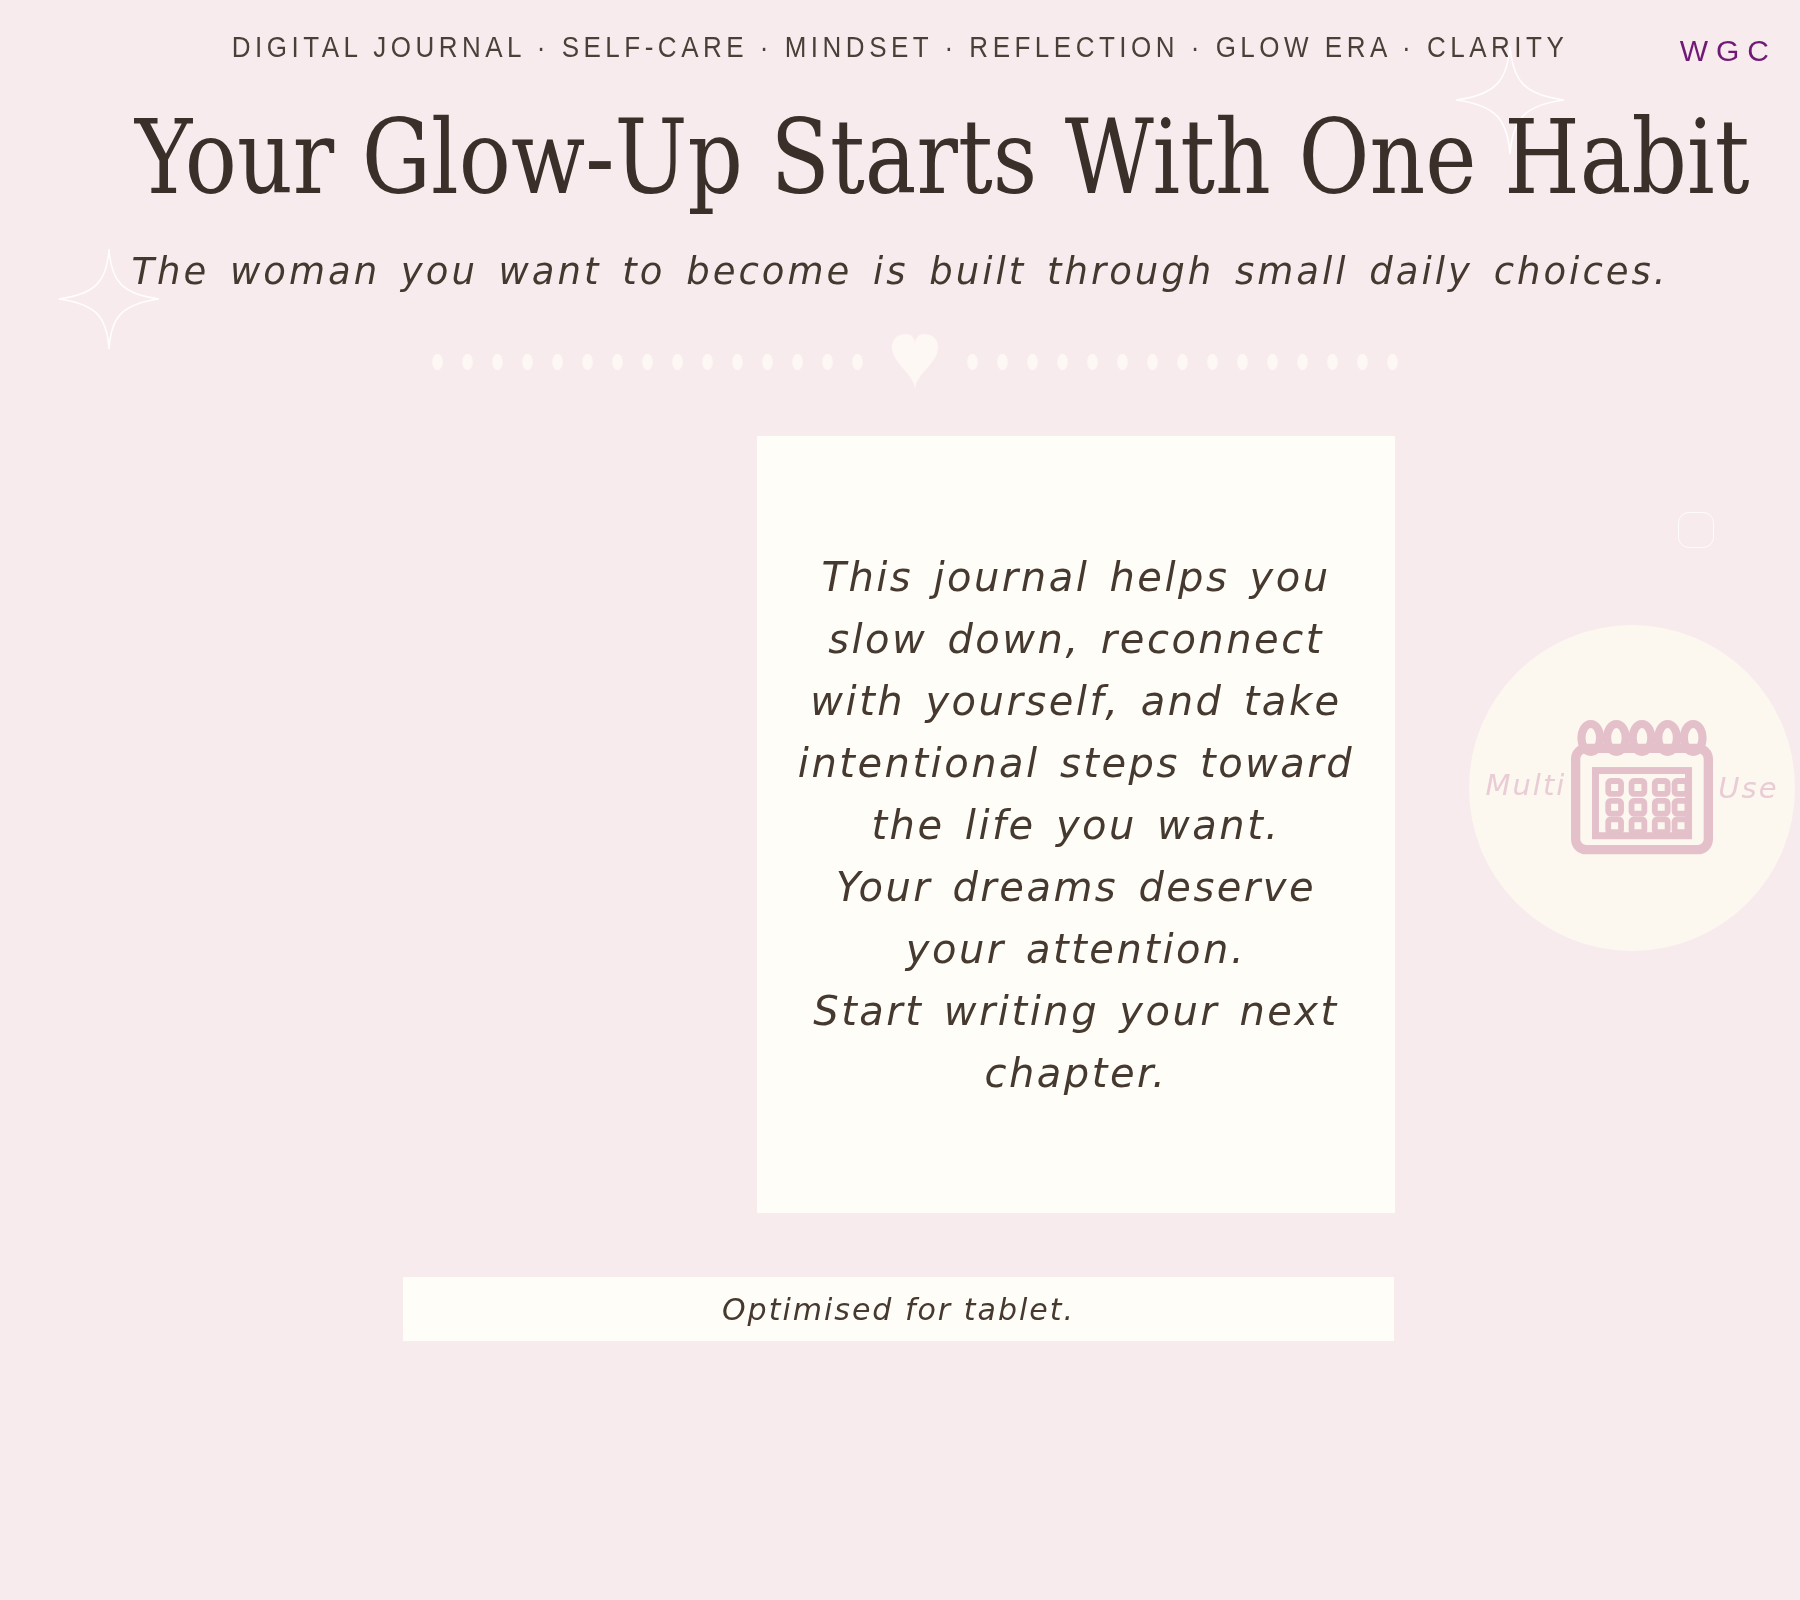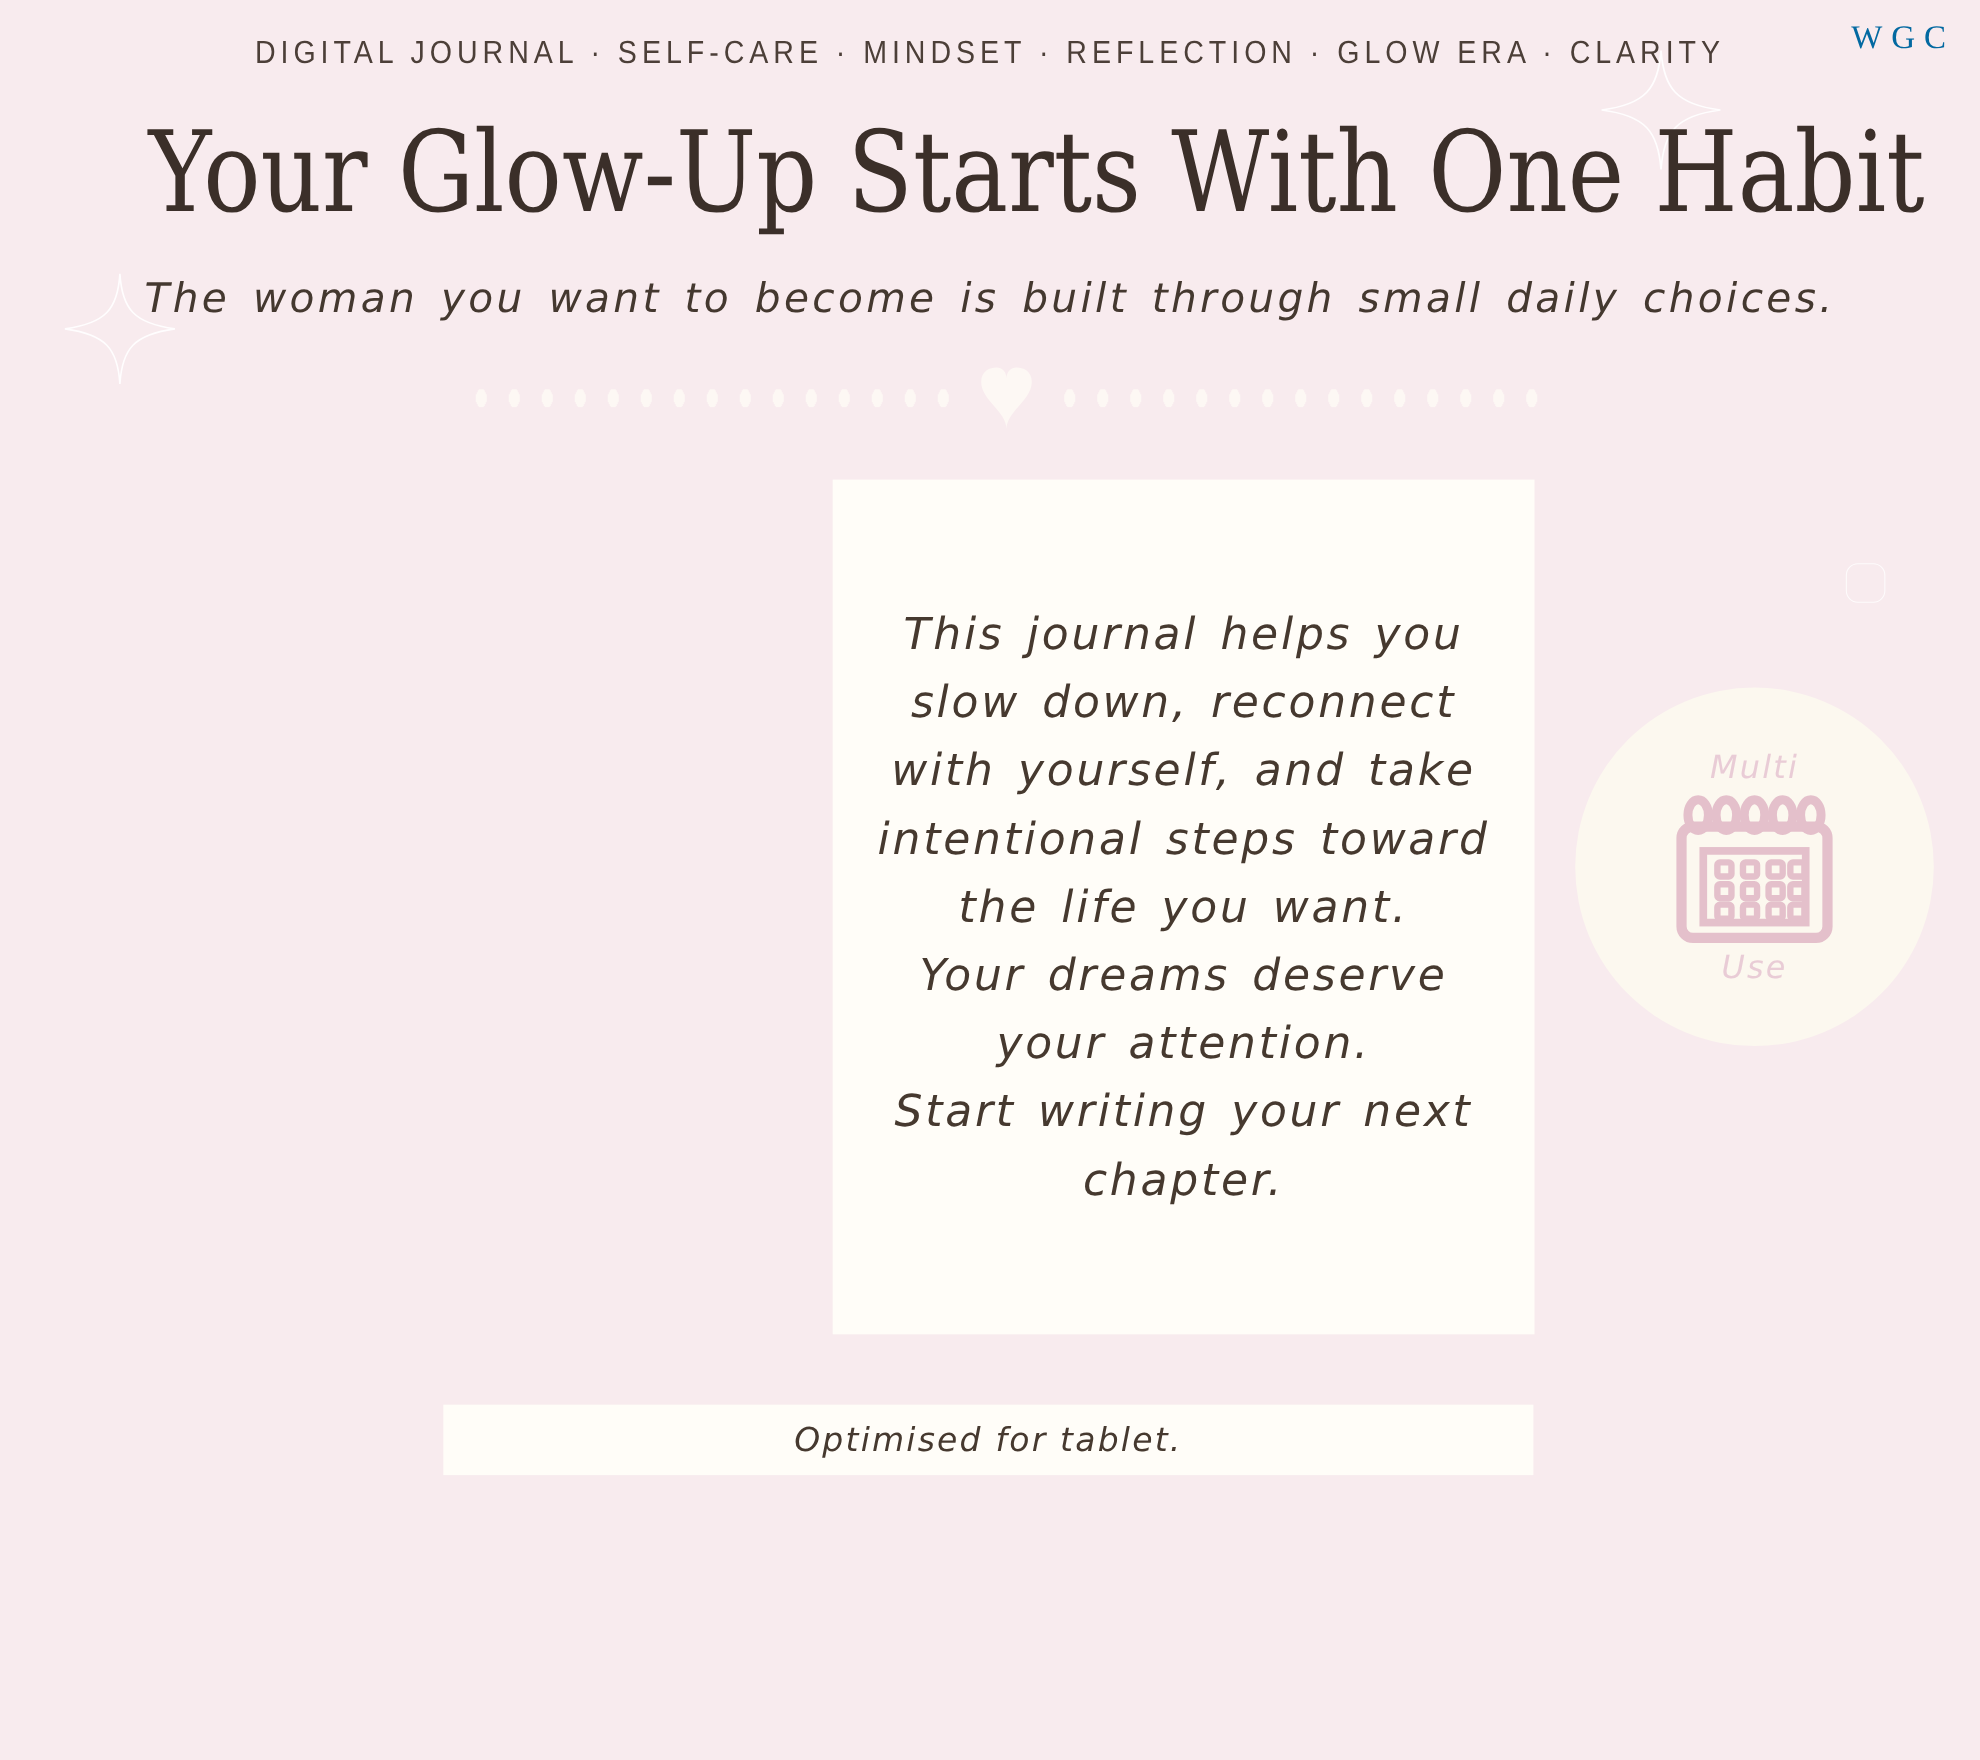--- a/index.html
+++ b/index.html
@@ -14,24 +14,24 @@
   .tagline {
     position:absolute; top:30px; left:0; right:0;
     text-align:center;
     font-family:"Liberation Sans", sans-serif;
     font-size:26px; letter-spacing:4.5px;
     color:#4c3f38;
     transform:scaleY(1.12); transform-origin:top center;
   }
   
   .watermark {
-    position:absolute; top:18px; right:23px;
+    position:absolute; top:34px; right:23px;
     font-size:30px; letter-spacing:8px;
-    color:#0369a1;
-    font-family:Liberation Serif, serif;
+    color:#701a75;
+    font-family:Liberation Sans, sans-serif;
   }
   
   .title {
     position:absolute; top:98px; left:0; right:0;
     text-align:center;
     font-family:"DejaVu Serif", serif;
     font-weight:500;
     font-size:102px;
     color:#3b2f29;
     transform:scaleX(0.85); transform-origin:center;
@@ -70,24 +70,24 @@
     font-style:italic;
     font-size:40px; line-height:1.55; letter-spacing:2.5px; word-spacing:5px;
     color:#46392f;
     text-align:center;
     white-space:pre-line;
   }
   .card-left .card-text { padding:16px 10px 0 10px; }
   .card-right .card-text { padding:0 14px; }
   
   .badge {
-    position:absolute; left:1432px; top:625px; width:326px; height:326px;
+    position:absolute; left:1469px; top:625px; width:326px; height:326px;
     border-radius:50%;
     background:#fcf8ef;
-    display:flex; flex-direction:column; align-items:center; justify-content:center;
+    display:flex; flex-direction:row; align-items:center; justify-content:center;
   }
   .badge-label {
     font-style:italic;
     font-size:29px; letter-spacing:2px;
     color:#e9ccd6;
   }
   .badge-label.top { margin-bottom:6px; }
   .badge-label.bottom { }
   
   .bar {

